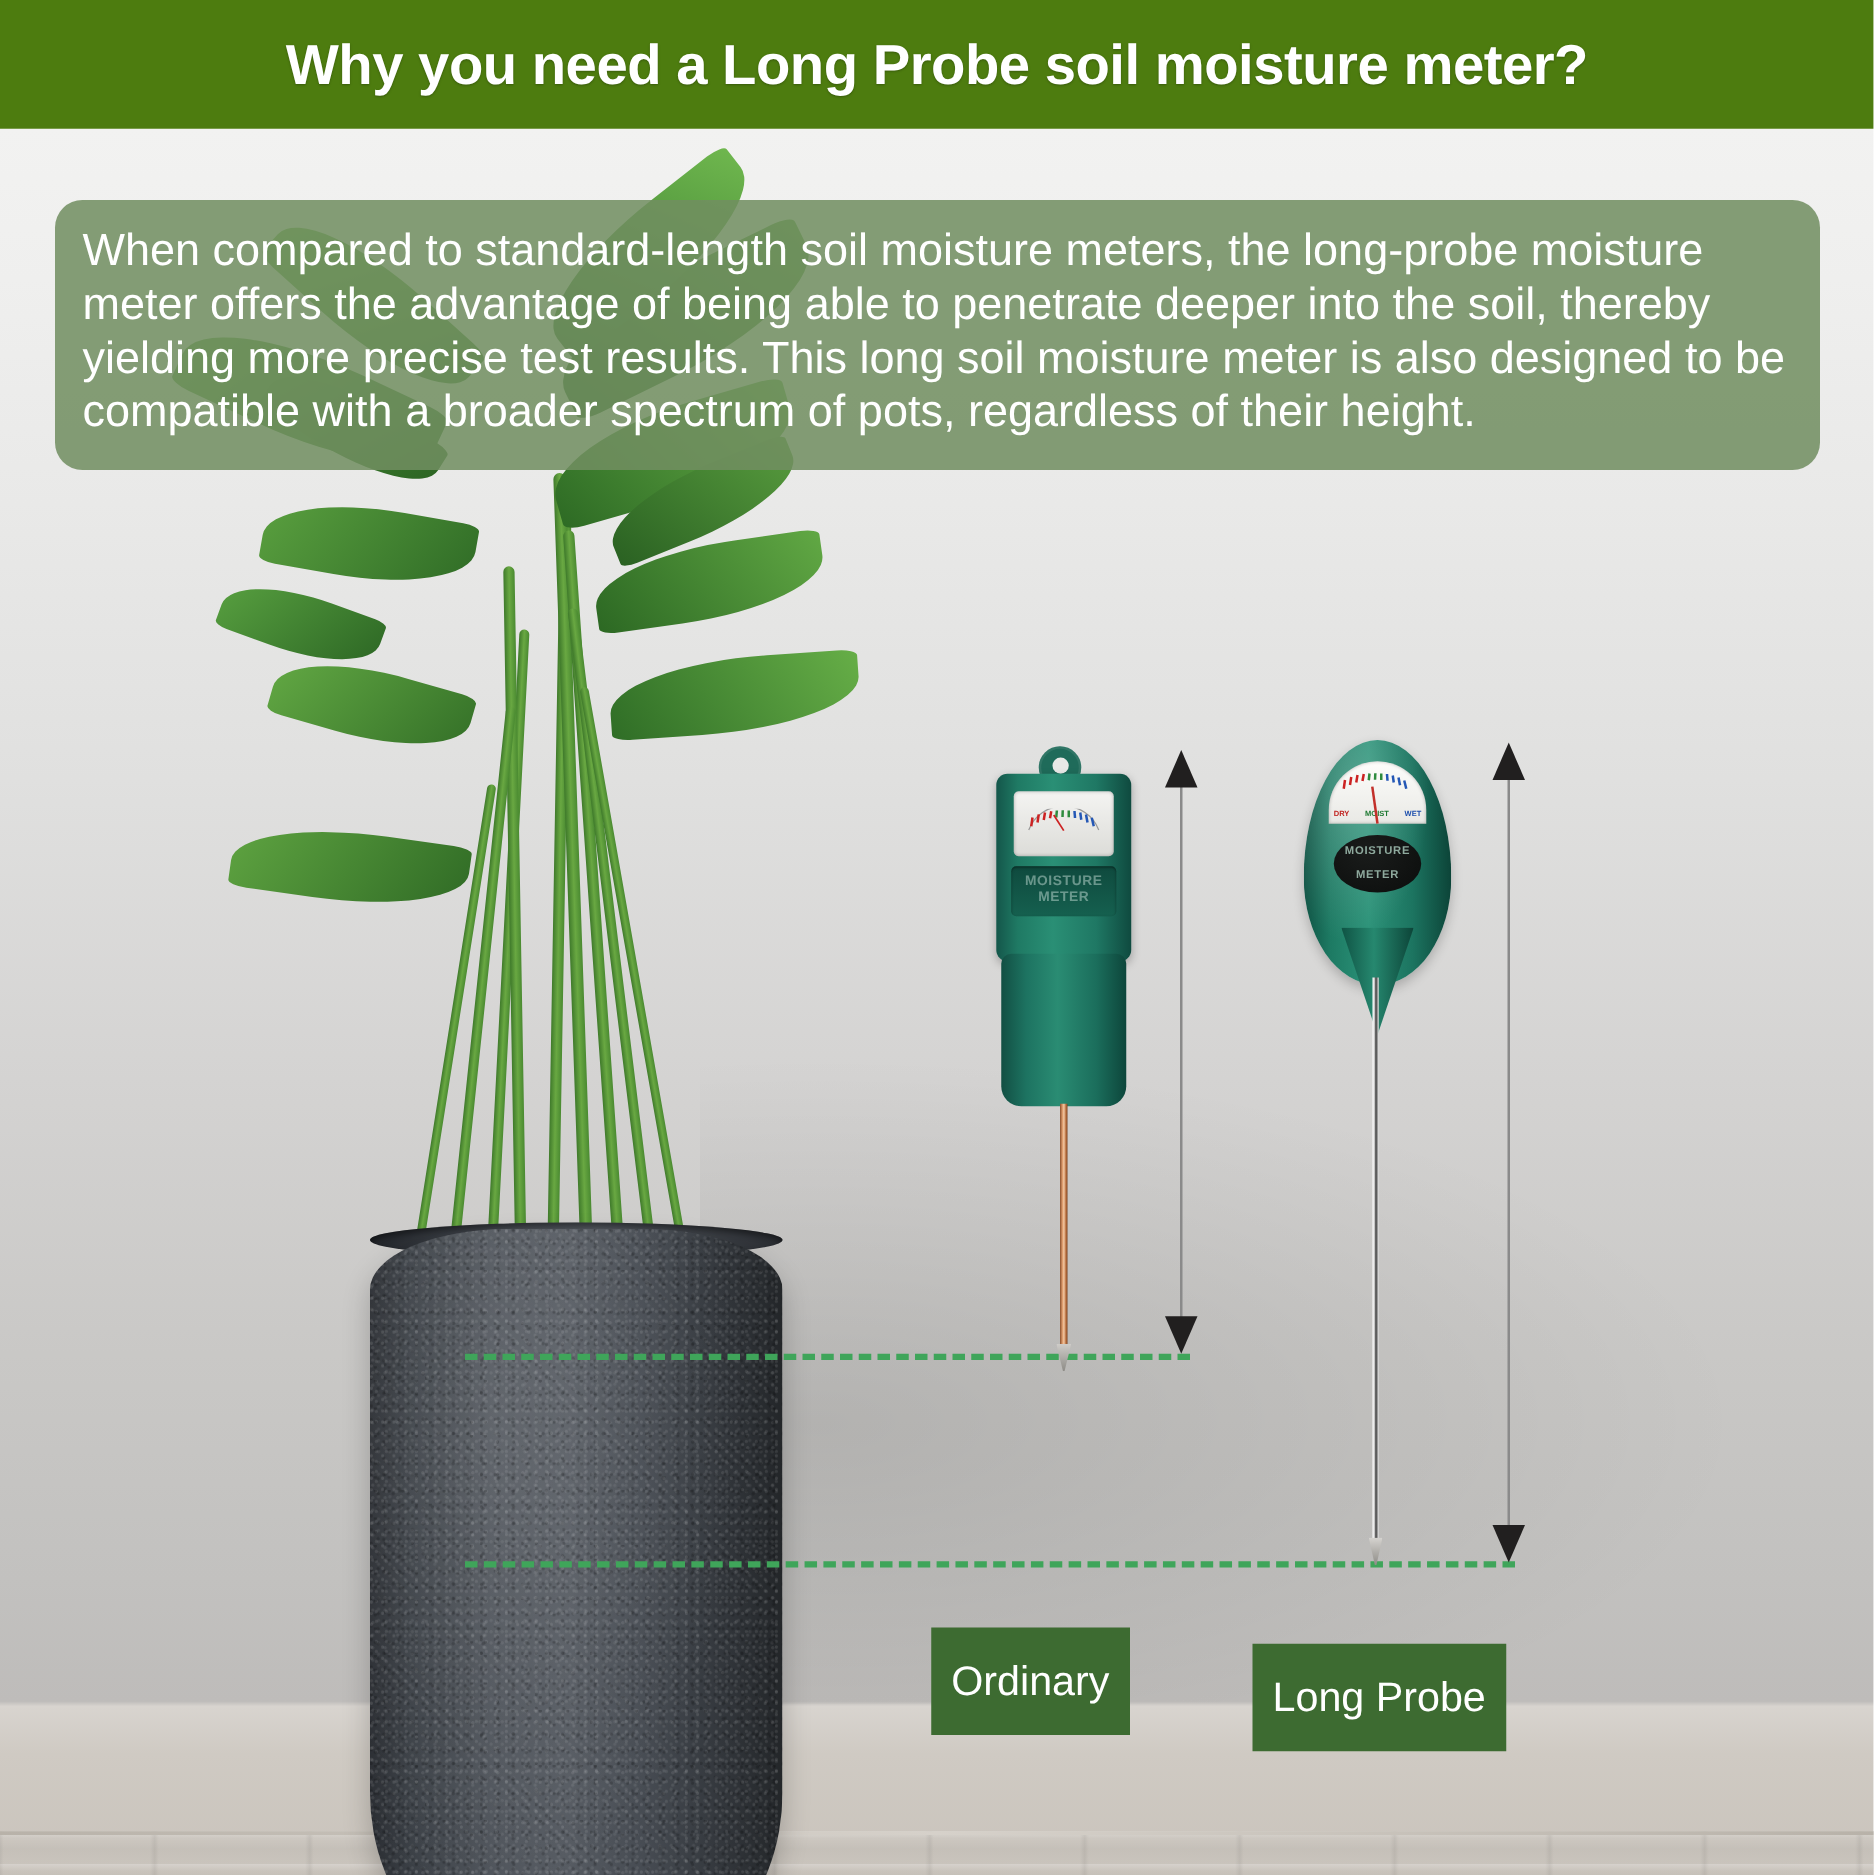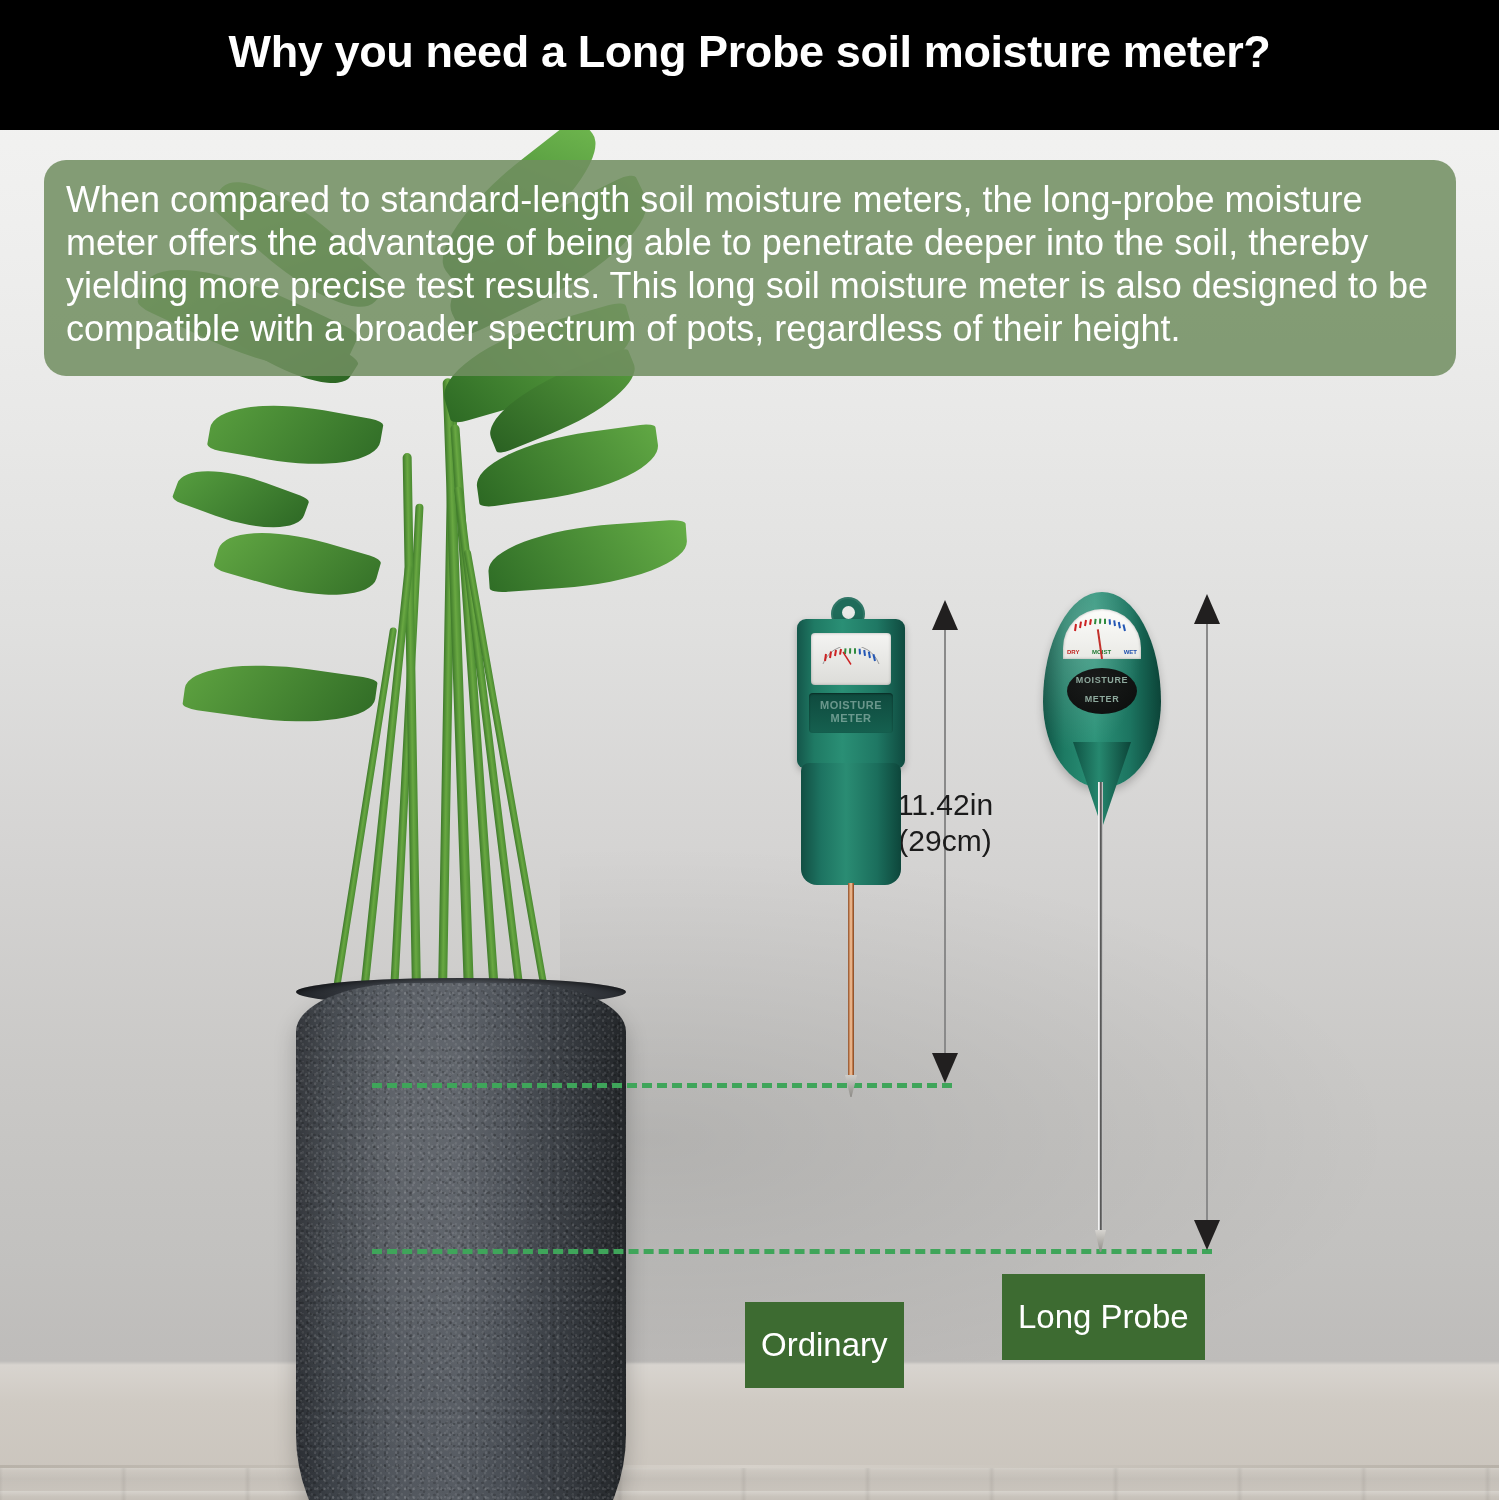--- a/index.html
+++ b/index.html
@@ -178,22 +178,22 @@
 
   
   .pill{
     position:absolute;background:#3d6b31;border-radius:0;
     color:#ffffff;font-size:33px;line-height:54px;height:54px;
     padding:16px 16px;white-space:nowrap;
   }
 
   
   .header{
-    position:absolute;left:0;top:0;width:1499px;height:130px;
-    background:#000000;
+    position:absolute;left:0;top:0;width:1499px;height:103px;
+    background:#4d7c0f;
   }
   .header h1{
     margin:0;position:absolute;left:0;top:0;width:1499px;
     text-align:center;line-height:103px;
     color:#ffffff;font-size:45px;font-weight:bold;letter-spacing:-.4px;
     text-shadow:0 1px 2px rgba(0,0,0,.28);
   }
 
   
   .para{
@@ -251,21 +251,20 @@
     </div>
   </div>
 
   <div class="dash" style="left:372px;top:1083px;width:580px;"></div>
 
   <div class="dash" style="left:372px;top:1249px;width:840px;"></div>
 
   <div class="vline" style="left:944px;top:612px;height:460px;"></div>
   <div class="arrow-up" style="left:932px;top:600px;"></div>
   <div class="arrow-down" style="left:932px;top:1053px;"></div>
-  <div class="dim-label" style="left:855px;top:787px;width:180px;"><span>11.42in</span><br><span>(29cm)</span></div>
 
   <div class="vline" style="left:1206px;top:606px;height:634px;"></div>
   <div class="arrow-up" style="left:1194px;top:594px;"></div>
   <div class="arrow-down" style="left:1194px;top:1220px;"></div>
 
   <div class="meter-ord">
     <div class="ord-hook"></div>
     <div class="ord-body">
       <div class="ord-screen">
         <svg class="ord-scale" viewBox="0 0 64 18">
@@ -324,21 +323,21 @@
       <div class="long-oval">
         <div class="w1">MOISTURE</div>
         <div class="w2">METER</div>
       </div>
     </div>
     <div class="long-rod"></div>
     <div class="long-tip"></div>
   </div>
 
   <div class="pill" style="left:745px;top:1302px;">Ordinary</div>
-  <div class="pill" style="left:1002px;top:1274px;">Long Probe</div>
+  <div class="pill" style="left:1002px;top:1315px;">Long Probe</div>
 
   <div class="header">
     <h1>Why you need a Long Probe soil moisture meter?</h1>
   </div>
 
   <div class="para">When compared to standard-length soil moisture meters, the long-probe moisture meter offers the advantage of being able to penetrate deeper into the soil, thereby yielding more precise test results. This long soil moisture meter is also designed to be compatible with a broader spectrum of pots, regardless of their height.</div>
 
 </div>
 
 </body></html>

